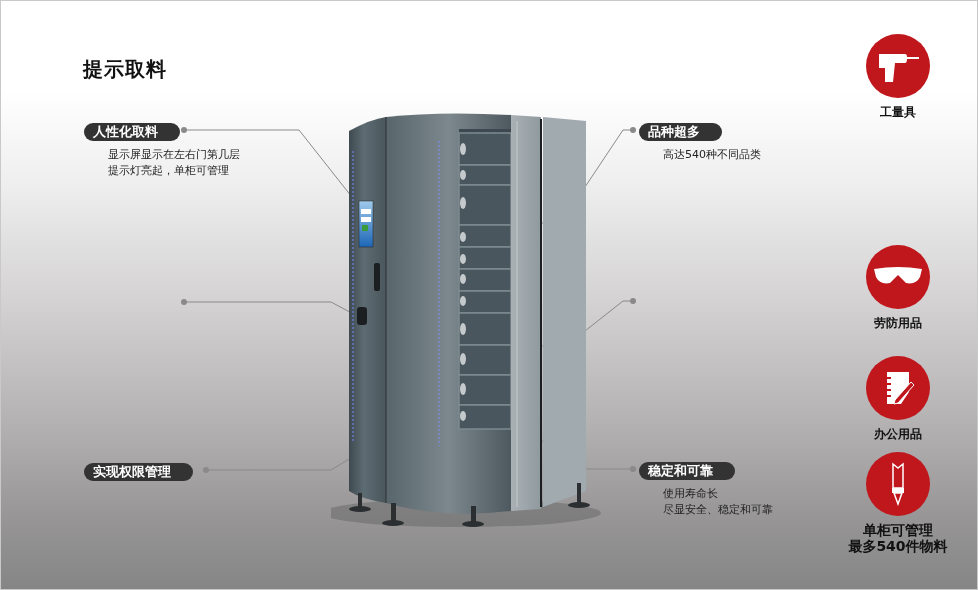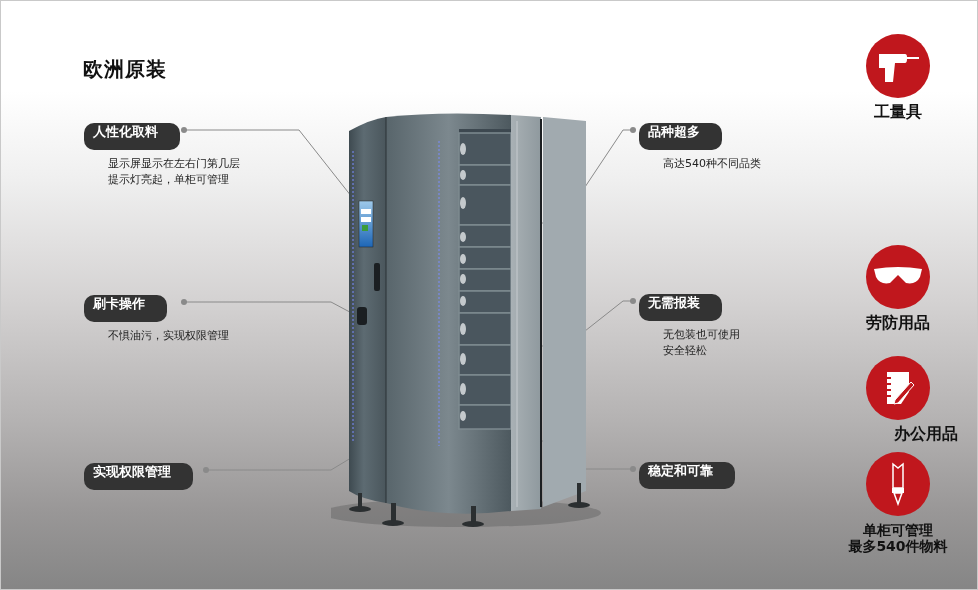--- a/index.html
+++ b/index.html
@@ -12,43 +12,43 @@
     overflow:hidden;
   }
   .title {
     position:absolute; left:82px; top:55px;
     font-size:20px; font-weight:bold; color:#111; letter-spacing:1px;
   }
   .feature { position:absolute; }
   .pill {
     display:inline-block; background:#333; color:#fff;
     font-size:13px; font-weight:bold;
-    height:27px; line-height:18px; padding:0 22px 0 9px;
+    height:18px; line-height:18px; padding:0 22px 0 9px;
     border-radius:10px; white-space:nowrap;
   }
   .desc { margin-top:6px; margin-left:24px; font-size:11px; color:#222; line-height:16px; white-space:nowrap; }
   .lines { position:absolute; left:0; top:0; }
 
   
   .cabinet { position:absolute; left:330px; top:110px; width:270px; height:430px; }
 
   
   .cat { position:absolute; width:120px; text-align:center; }
   .cat .circle {
     width:64px; height:64px; border-radius:50%; background:#c0171d;
     margin:0 auto; display:flex; align-items:center; justify-content:center;
   }
-  .cat .lbl { margin-top:6px; font-size:16px; font-weight:bold; color:#111; line-height:16px; }
+  .cat .lbl { margin-top:6px; font-size:12px; font-weight:bold; color:#111; line-height:16px; }
 </style>
 </head>
 <body>
 
 <div class="canvas">
 
-  <div class="title">欧洲原装</div>
+  <div class="title">提示取料</div>
 
   <svg class="lines" width="978" height="590">
     <g stroke="#8a8a8a" stroke-width="1" fill="none">
       <polyline points="183,129 298,129 358,205"></polyline>
       <polyline points="183,301 330,301 360,317"></polyline>
       <polyline points="205,469 330,469 398,428"></polyline>
       <polyline points="632,129 622,129 560,222 520,222"></polyline>
       <polyline points="632,300 622,300 565,345 522,345"></polyline>
       <polyline points="632,468 565,468 470,355"></polyline>
     </g>
@@ -68,45 +68,36 @@
     </g>
   </svg>
 
   <div class="feature" style="left:83px; top:120px;">
     <span class="pill">人性化取料</span>
     <div class="desc">
       <div>显示屏显示在左右门第几层</div>
       <div>提示灯亮起，单柜可管理</div>
     </div>
   </div>
-  <div class="feature" style="left:83px; top:292px;">
-    <span class="pill">刷卡操作</span>
-    <div class="desc">
-      <div>不惧油污，实现权限管理</div>
-    </div>
-  </div>
   <div class="feature" style="left:83px; top:460px;">
     <span class="pill">实现权限管理</span>
   </div>
 
   <div class="feature" style="left:638px; top:120px;">
     <span class="pill">品种超多</span>
     <div class="desc">
       <div>高达540种不同品类</div>
     </div>
   </div>
-  <div class="feature" style="left:638px; top:291px;">
-    <span class="pill">无需报装</span>
-    <div class="desc">
-      <div>无包装也可使用</div>
-      <div>安全轻松</div>
-    </div>
-  </div>
   <div class="feature" style="left:638px; top:459px;">
     <span class="pill">稳定和可靠</span>
+    <div class="desc">
+      <div>使用寿命长</div>
+      <div>尽显安全、稳定和可靠</div>
+    </div>
   </div>
 
   <svg class="cabinet" viewBox="0 0 270 430">
     <defs>
       <linearGradient id="bodyL" x1="0" x2="1" y1="0" y2="0">
         <stop offset="0" stop-color="#3e4a50"></stop>
         <stop offset="0.4" stop-color="#5d6b72"></stop>
         <stop offset="1" stop-color="#4a565c"></stop>
       </linearGradient>
       <linearGradient id="bodyM" x1="0" x2="1" y1="0" y2="0">
@@ -199,21 +190,21 @@
 
   <div class="cat" style="left:837px; top:244px;">
     <div class="circle">
       <svg width="52" height="24" viewBox="0 0 52 24">
         <path d="M2,4 Q26,0 50,4 L48,12 Q44,20 34,18 L26,10 L18,18 Q8,20 4,12 Z" fill="#fff"></path>
       </svg>
     </div>
     <div class="lbl">劳防用品</div>
   </div>
 
-  <div class="cat" style="left:837px; top:355px;text-align:right;">
+  <div class="cat" style="left:837px; top:355px;">
     <div class="circle">
       <svg width="34" height="36" viewBox="0 0 34 36">
         <path d="M6,2 L28,2 L28,22 L20,34 L6,34 Z" fill="#fff"></path>
         <g fill="#c0171d">
             <rect x="4" y="7" width="6" height="2"></rect>
             <rect x="4" y="13" width="6" height="2"></rect>
             <rect x="4" y="19" width="6" height="2"></rect>
             <rect x="4" y="25" width="6" height="2"></rect>
           </g>
         <path d="M14,30 L30,12 L33,15 L17,33 L13,34 Z" fill="#c0171d" stroke="#fff" stroke-width="1"></path>

